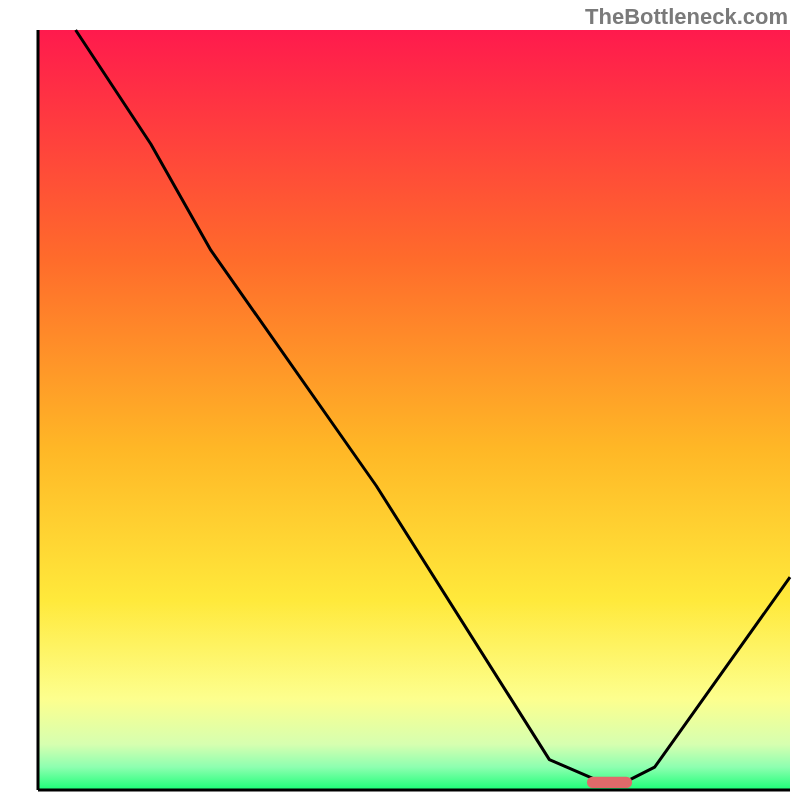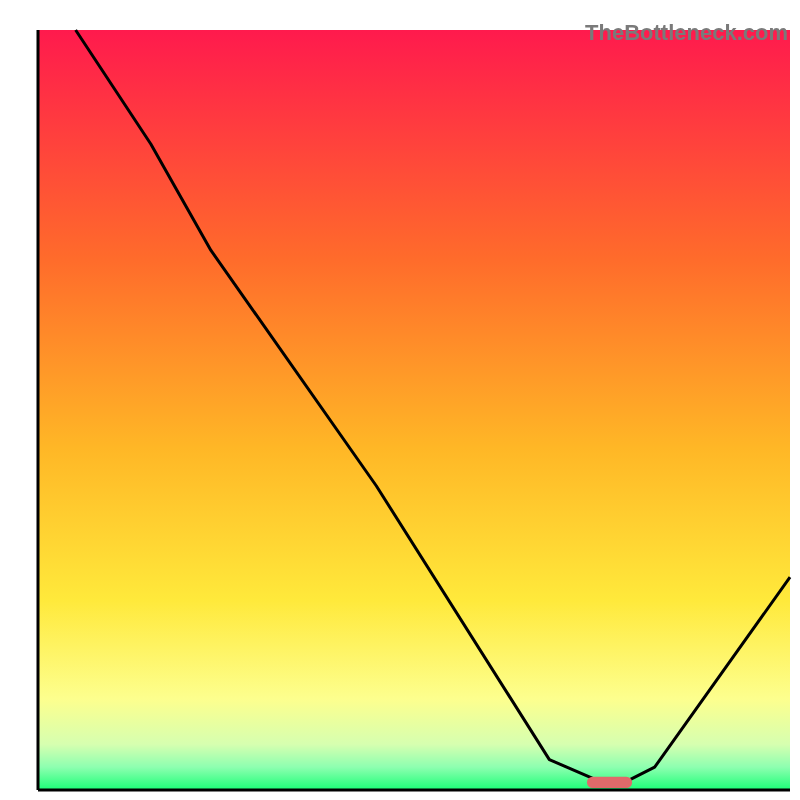--- a/index.html
+++ b/index.html
@@ -9,21 +9,21 @@
     height: 800px;
     background: #ffffff;
   }
   .chart-container {
     position: relative;
     width: 800px;
     height: 800px;
   }
   .watermark {
     position: absolute;
-    top: 20px;
+    top: 4px;
     right: 12px;
     font-family: Arial, sans-serif;
     font-size: 22px;
     font-weight: bold;
     color: #7a7a7a;
     z-index: 10;
   }
   svg {
     display: block;
   }

